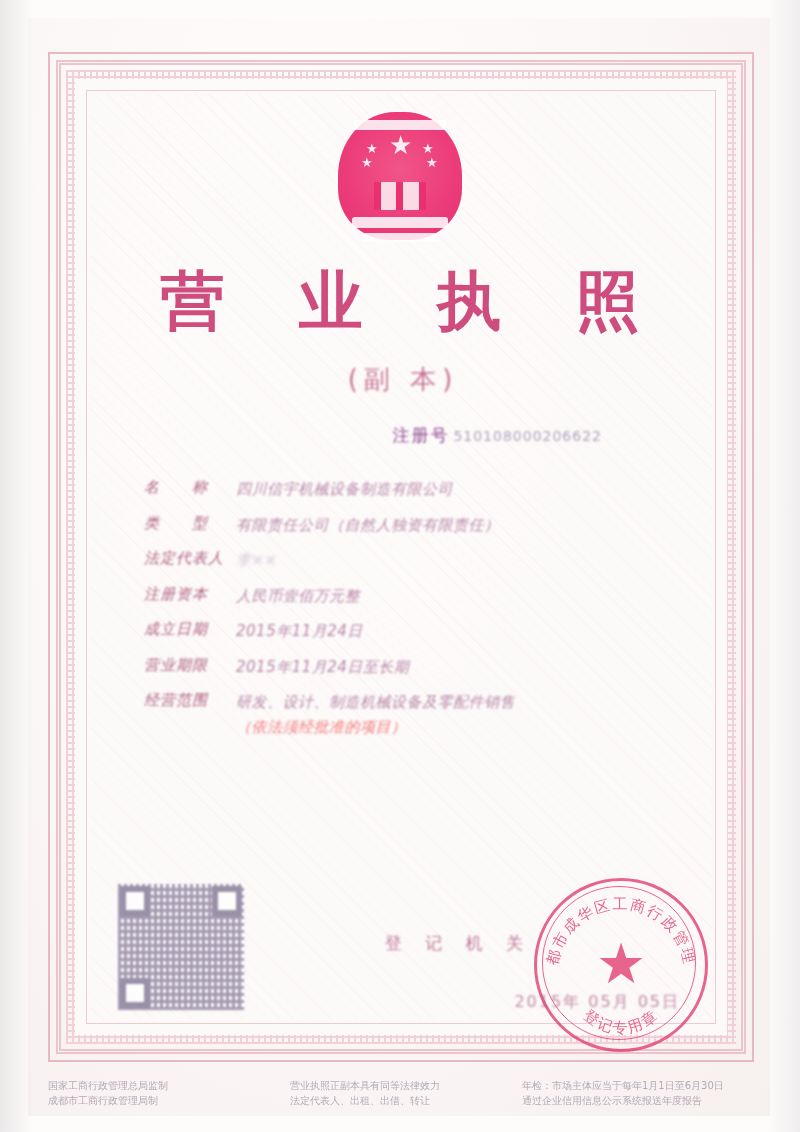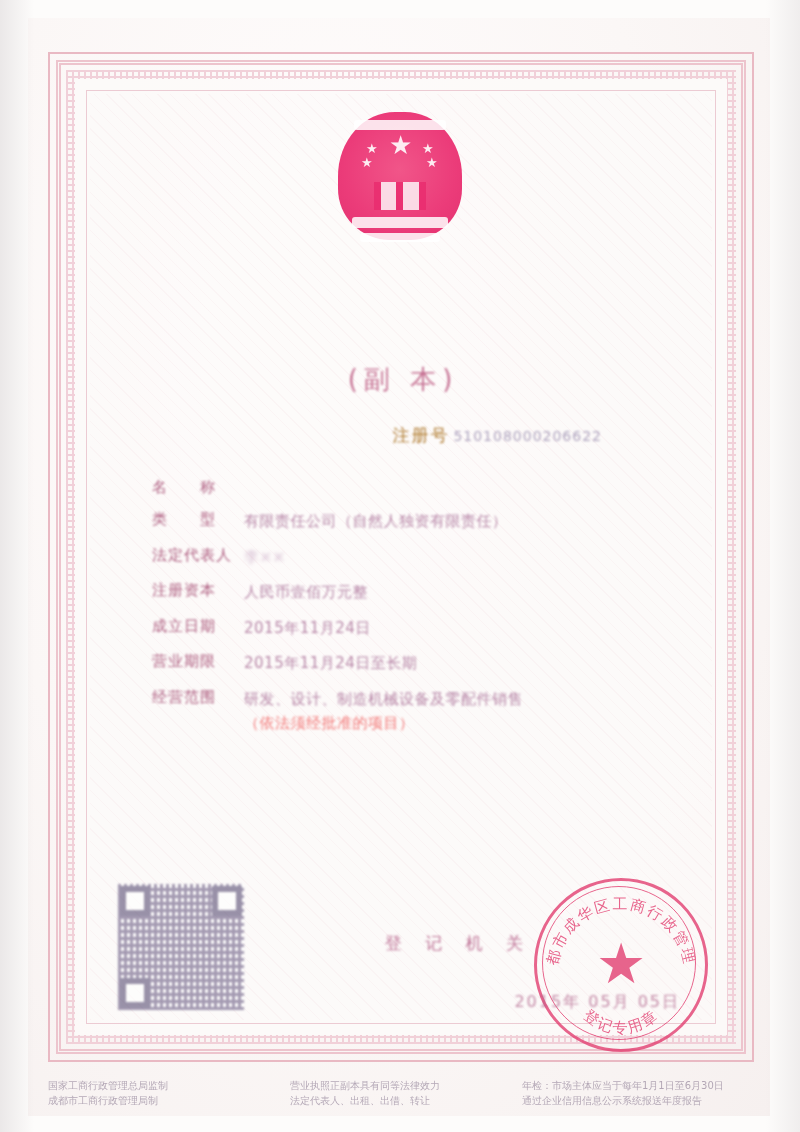--- a/index.html
+++ b/index.html
@@ -185,37 +185,38 @@
     top: 424px;
     right: 198px;
     display: flex;
     align-items: baseline;
     gap: 4px;
     filter: blur(.9px);
   }
   .regno .lbl {
     font-size: 17px;
     letter-spacing: 2px;
-    color: #a16207;
+    color: #701a75;
     opacity: .85;
   }
   .regno .val {
     font-size: 14px;
     letter-spacing: 1px;
     color: #8d7fa6;
     opacity: .7;
     text-align: center;
   }
 
   
   .fields {
     position: absolute;
-    left: 152px;
+    left: 144px;
     top: 478px;
     width: 470px;
+    font-style: italic;
   }
   .row {
     display: flex;
     align-items: flex-start;
     margin-bottom: 13px;
     filter: blur(.9px);
   }
   .row .label {
     width: 92px;
     flex: 0 0 92px;
@@ -388,31 +389,33 @@
       <div class="bar-bot"></div>
       <div class="bar-bot2"></div>
       <span class="star big">★</span>
       <span class="star s1">★</span>
       <span class="star s2">★</span>
       <span class="star s3">★</span>
       <span class="star s4">★</span>
     </div>
   </div>
 
+  <div class="title">营 业 执 照</div>
   <div class="subtitle">(副 本)</div>
 
   <div class="regno">
     <span class="lbl">注册号</span>
     <span class="val">510108000206622</span>
   </div>
 
   <div class="fields">
 
     <div class="row">
       <div class="label">名　　称</div>
+      <div class="value">四川信宇机械设备制造有限公司</div>
     </div>
 
     <div class="row">
       <div class="label">类　　型</div>
       <div class="value">有限责任公司（自然人独资有限责任）</div>
     </div>
 
 
     <div class="row">
       <div class="label">法定代表人</div>

